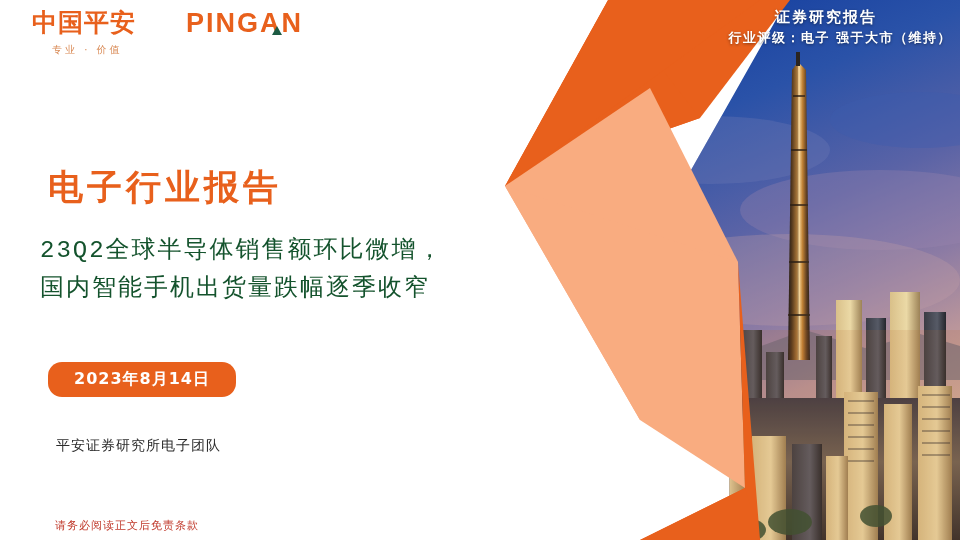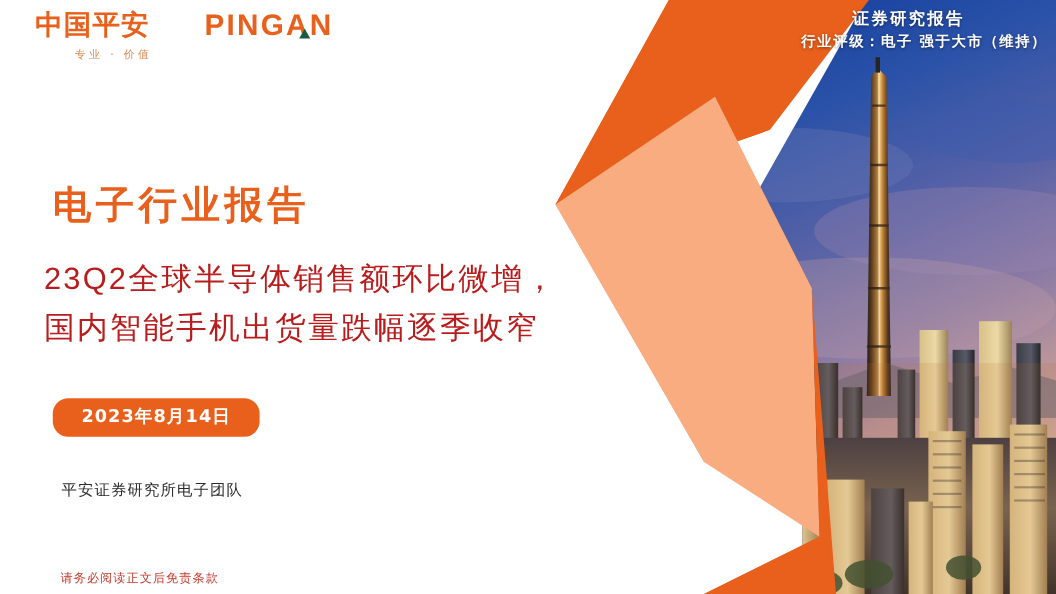--- a/index.html
+++ b/index.html
@@ -47,21 +47,21 @@
   }
   .logo-a-mark {
     position:absolute;
     right:21px; bottom:2px;
     width:0; height:0;
     border-left:5px solid transparent;
     border-right:5px solid transparent;
     border-bottom:9px solid #1C5B43;
   }
   .logo-tagline {
-    margin-top:6px; margin-left:36px;
+    margin-top:6px; margin-left:20px;
     font-size:10px; color:#D98A55; letter-spacing:3px;
     font-family:"DejaVu Sans","Liberation Sans",sans-serif;
   }
 
   
   .header-block {
     position:absolute; right:8px; top:8px;
     text-align:right; color:#ffffff; z-index:6;
     text-shadow:0 1px 3px rgba(0,0,0,0.45);
     font-family:"DejaVu Serif","Liberation Serif",serif;
@@ -74,23 +74,23 @@
 
   
   .title-main {
     position:absolute; left:48px; top:168px;
     font-size:35px; font-weight:bold; color:#E8601C;
     letter-spacing:4px; line-height:1.1;
     font-family:"DejaVu Sans","Liberation Sans",sans-serif;
   }
   .title-sub {
     position:absolute; left:40px; top:232px;
-    font-size:28px; color:#b91c1c;
+    font-size:24px; color:#14532d;
     letter-spacing:2px; line-height:1.58;
-    font-family:Liberation Sans, sans-serif;
+    font-family:Liberation Mono, monospace;
     width:470px;
   }
   .title-sub div { white-space:nowrap; }
 
   
   .date-badge {
     position:absolute; left:48px; top:362px;
     background:#E8601C; color:#ffffff;
     font-size:16px; font-weight:bold;
     padding:7px 26px;

